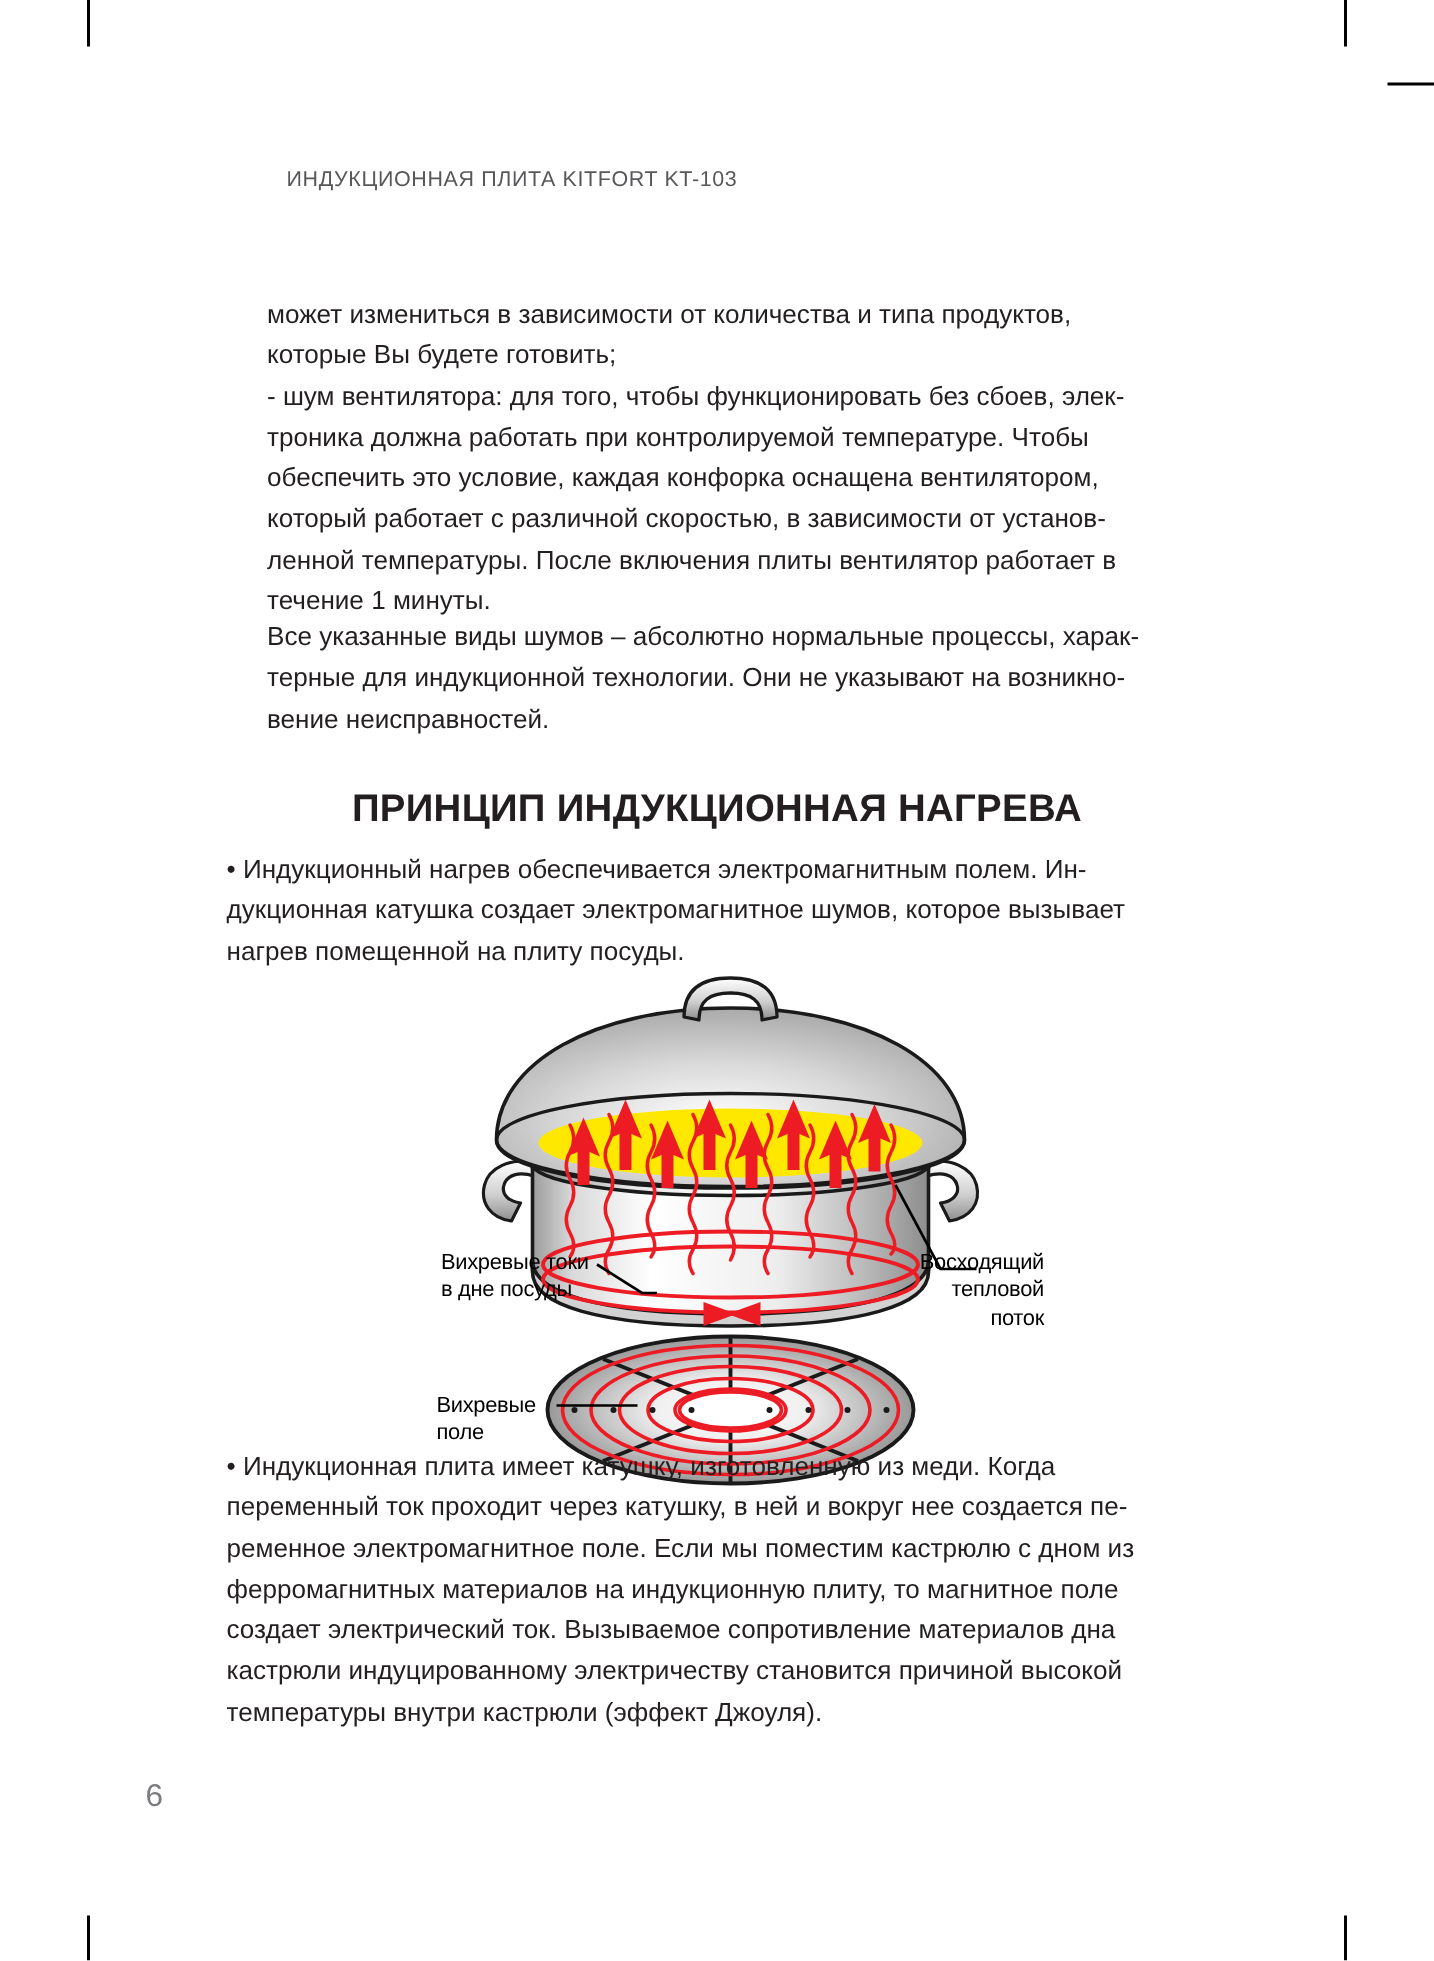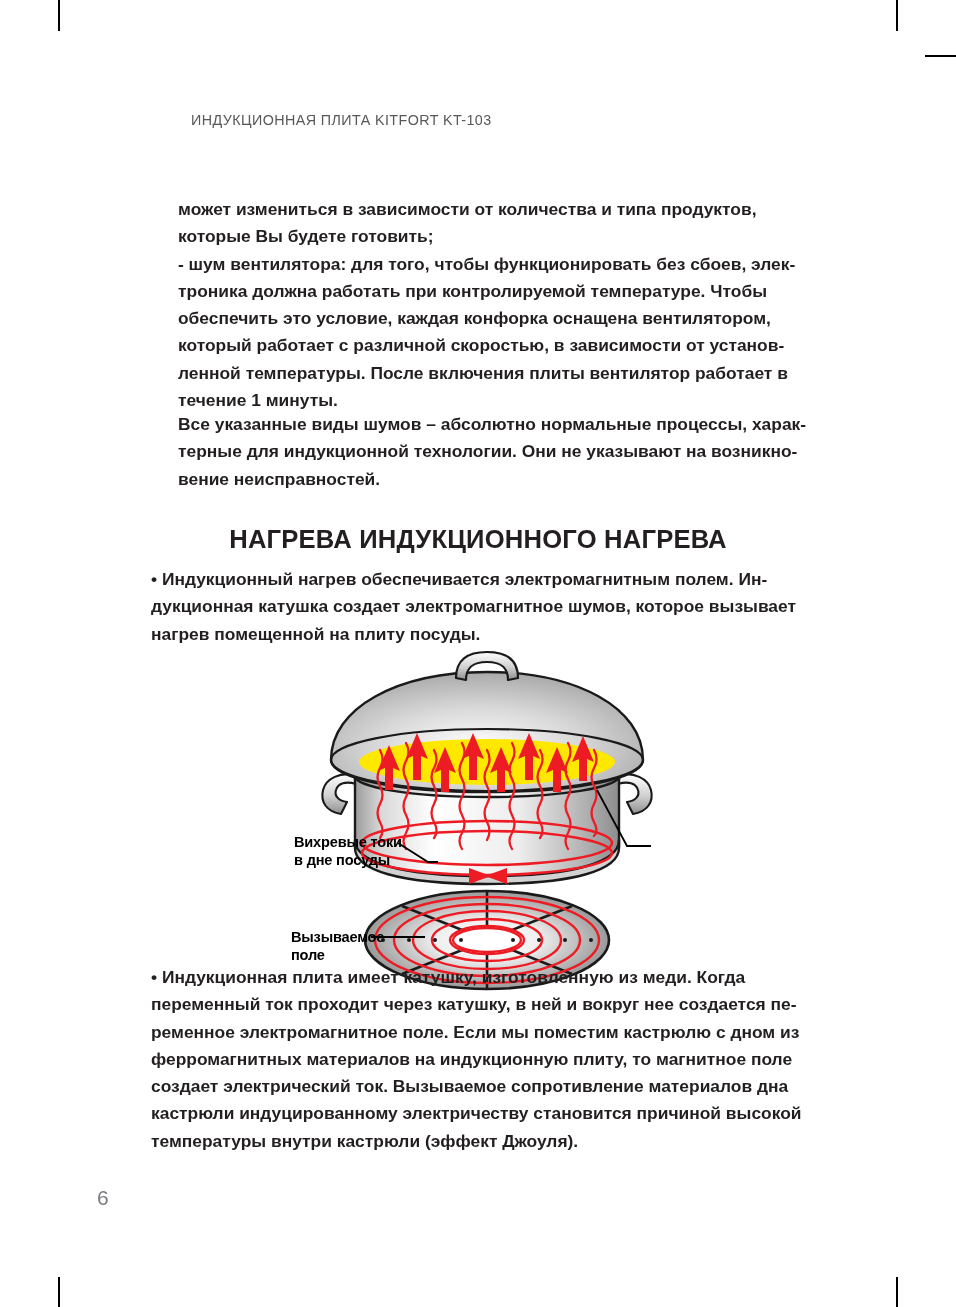--- a/index.html
+++ b/index.html
@@ -24,21 +24,21 @@
     position:absolute;
     left:155px;top:112px;
     font-size:14.3px;
     letter-spacing:.42px;
     color:#58585b;
     white-space:nowrap;
     margin-left:36px;
   }
 
   
-  .col{position:absolute;left:178px;width:640px;font-weight:bold;}
+  .col{position:absolute;left:178px;width:640px;}
   .body-text{
     font-size:17.4px;
     line-height:27.3px;
     color:#231f20;
     text-align:left;
     white-space:pre-line;
   }
   .col.wide{left:151px;width:672px;}
 
   #para-1{top:196px;}
@@ -67,21 +67,21 @@
   .figure{
     position:absolute;
     left:151px;top:650px;
     width:672px;height:345px;
   }
   .figure svg{display:block;width:672px;height:345px;}
 
   .fig-label{
     position:absolute;
     font-family:"Liberation Sans","DejaVu Sans",sans-serif;
-    font-weight:bold;
+    font-weight:normal;
     font-size:14.6px;
     line-height:18.4px;
     color:#000;
     letter-spacing:-.2px;
     white-space:pre-line;
   }
   #label-eddy{left:143px;top:183px;text-align:left;}
   #label-heat{left:425px;top:183px;width:120px;text-align:right;}
   #label-mag{left:140px;top:278px;text-align:left;}
 </style>
@@ -104,21 +104,21 @@
 троника должна работать при контролируемой температуре. Чтобы
 обеспечить это условие, каждая конфорка оснащена вентилятором,
 который работает с различной скоростью, в зависимости от установ-
 ленной температуры. После включения плиты вентилятор работает в
 течение 1 минуты.</div>
 
   <div class="col body-text" id="para-2">Все указанные виды шумов – абсолютно нормальные процессы, харак-
 терные для индукционной технологии. Они не указывают на возникно-
 вение неисправностей.</div>
 
-  <h1 class="section-title">НАГРЕВА ИНДУКЦИОННОГО НАГРЕВА</h1>
+  <h1 class="section-title">ПРИНЦИП ИНДУКЦИОННАЯ НАГРЕВА</h1>
 
   <div class="col wide body-text" id="para-3">• Индукционный нагрев обеспечивается электромагнитным полем. Ин-
 дукционная катушка создает электромагнитное шумов, которое вызывает
 нагрев помещенной на плиту посуды.</div>
 
   <div class="figure">
     <svg viewBox="0 0 672 345" xmlns="http://www.w3.org/2000/svg">
       <defs>
         <linearGradient id="lidGrad" x1="0" y1="0" x2="0" y2="1">
           <stop offset="0" stop-color="#c9c9c9"></stop>
@@ -257,21 +257,24 @@
           <circle cx="414" cy="290" r="2"></circle>
             <circle cx="440" cy="290" r="2"></circle>
         </g>
 
         <line x1="220" y1="287" x2="274" y2="287" stroke="#000" stroke-width="1.8"></line>
       </g>
     </svg>
 
     <div class="fig-label" id="label-eddy">Вихревые токи
 в дне посуды</div>
-    <div class="fig-label" id="label-mag">Вызываемое
+    <div class="fig-label" id="label-heat">Восходящий
+тепловой
+поток</div>
+    <div class="fig-label" id="label-mag">Вихревые
 поле</div>
   </div>
 
   <div class="col wide body-text" id="para-4">• Индукционная плита имеет катушку, изготовленную из меди. Когда
 переменный ток проходит через катушку, в ней и вокруг нее создается пе-
 ременное электромагнитное поле. Если мы поместим кастрюлю с дном из
 ферромагнитных материалов на индукционную плиту, то магнитное поле
 создает электрический ток. Вызываемое сопротивление материалов дна
 кастрюли индуцированному электричеству становится причиной высокой
 температуры внутри кастрюли (эффект Джоуля).</div>

